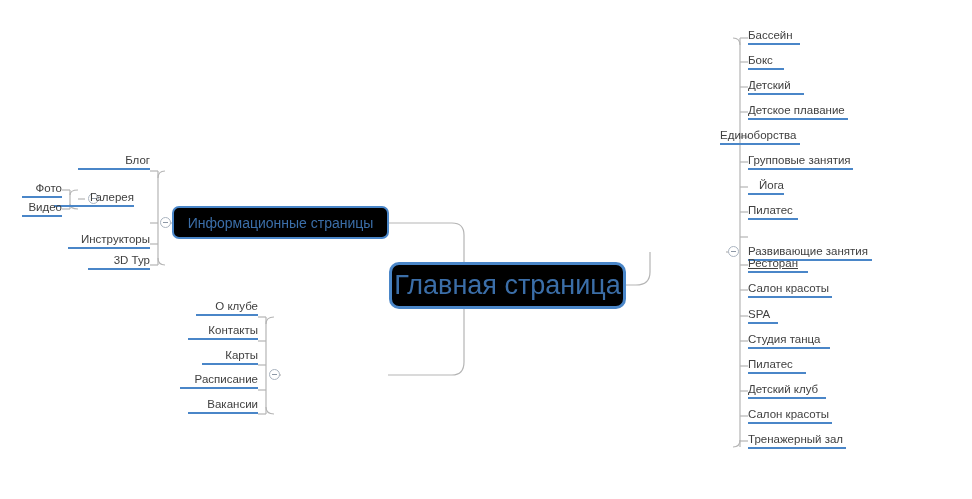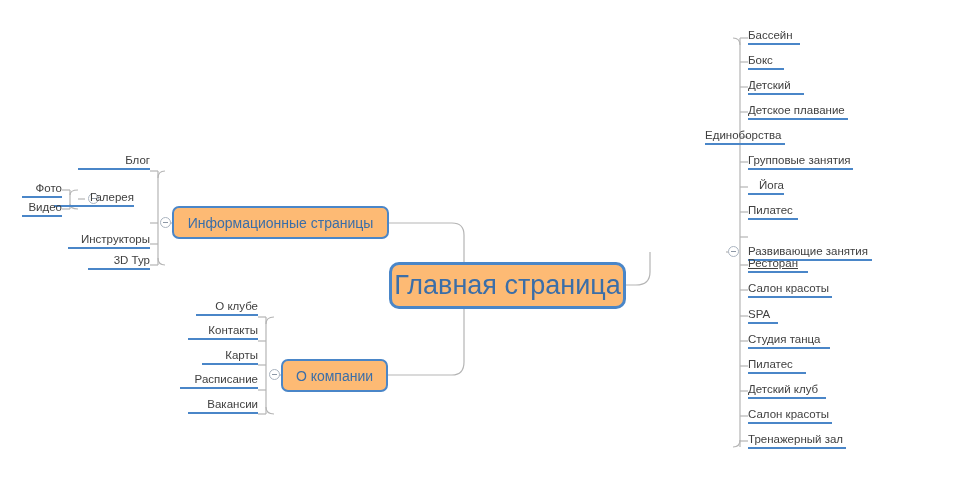--- a/index.html
+++ b/index.html
@@ -20,21 +20,21 @@
     left: 0; top: 0;
     width: 972px;
     height: 499px;
     pointer-events: none;
   }
 
   
   .node {
     position: absolute;
     box-sizing: border-box;
-    background: #fdba74;
+    background: #000000;
     border: 2px solid #4a86c8;
     border-radius: 7px;
     color: #3b6ea8;
     display: flex;
     align-items: center;
     justify-content: center;
     white-space: nowrap;
   }
   .node-root {
     font-size: 27px;
@@ -153,23 +153,20 @@
   </svg>
 
   <div class="node node-root" style="left:389px; top:262px; width:237px; height:47px;">
     <span>Главная страница</span>
   </div>
 
   <div class="node node-branch" style="left:172px; top:206px; width:217px; height:33px;">
     <span>Информационные страницы</span>
   </div>
 
-  <div class="node node-branch" style="left:281px; top:359px; width:107px; height:33px;">
-    <span>О компании</span>
-  </div>
 
 
   <div class="toggle" style="left:160px; top:217px;"></div>
   <div class="toggle" style="left:269px; top:369px;"></div>
   <div class="toggle" style="left:728px; top:246px;"></div>
   <div class="toggle" style="left:88px; top:193px;"></div>
 
   <div class="leaf leaf-left" style="left:78px; top:153px; width:72px;">
     <span>Блог</span>
     <span class="bar"></span>
@@ -238,21 +235,21 @@
   <div class="leaf leaf-right" style="left:748px; top:78px; width:56px;">
     <span>Детский</span>
     <span class="bar"></span>
   </div>
 
   <div class="leaf leaf-right" style="left:748px; top:103px; width:100px;">
     <span>Детское плавание</span>
     <span class="bar"></span>
   </div>
 
-  <div class="leaf leaf-right" style="left:705px; top:128px; width:80px;">
+  <div class="leaf leaf-right" style="left:720px; top:128px; width:80px;">
     <span>Единоборства</span>
     <span class="bar"></span>
   </div>
 
   <div class="leaf leaf-right" style="left:748px; top:153px; width:105px;">
     <span>Групповые занятия</span>
     <span class="bar"></span>
   </div>
 
   <div class="leaf leaf-right" style="left:748px; top:178px; width:36px;text-align:right;">

